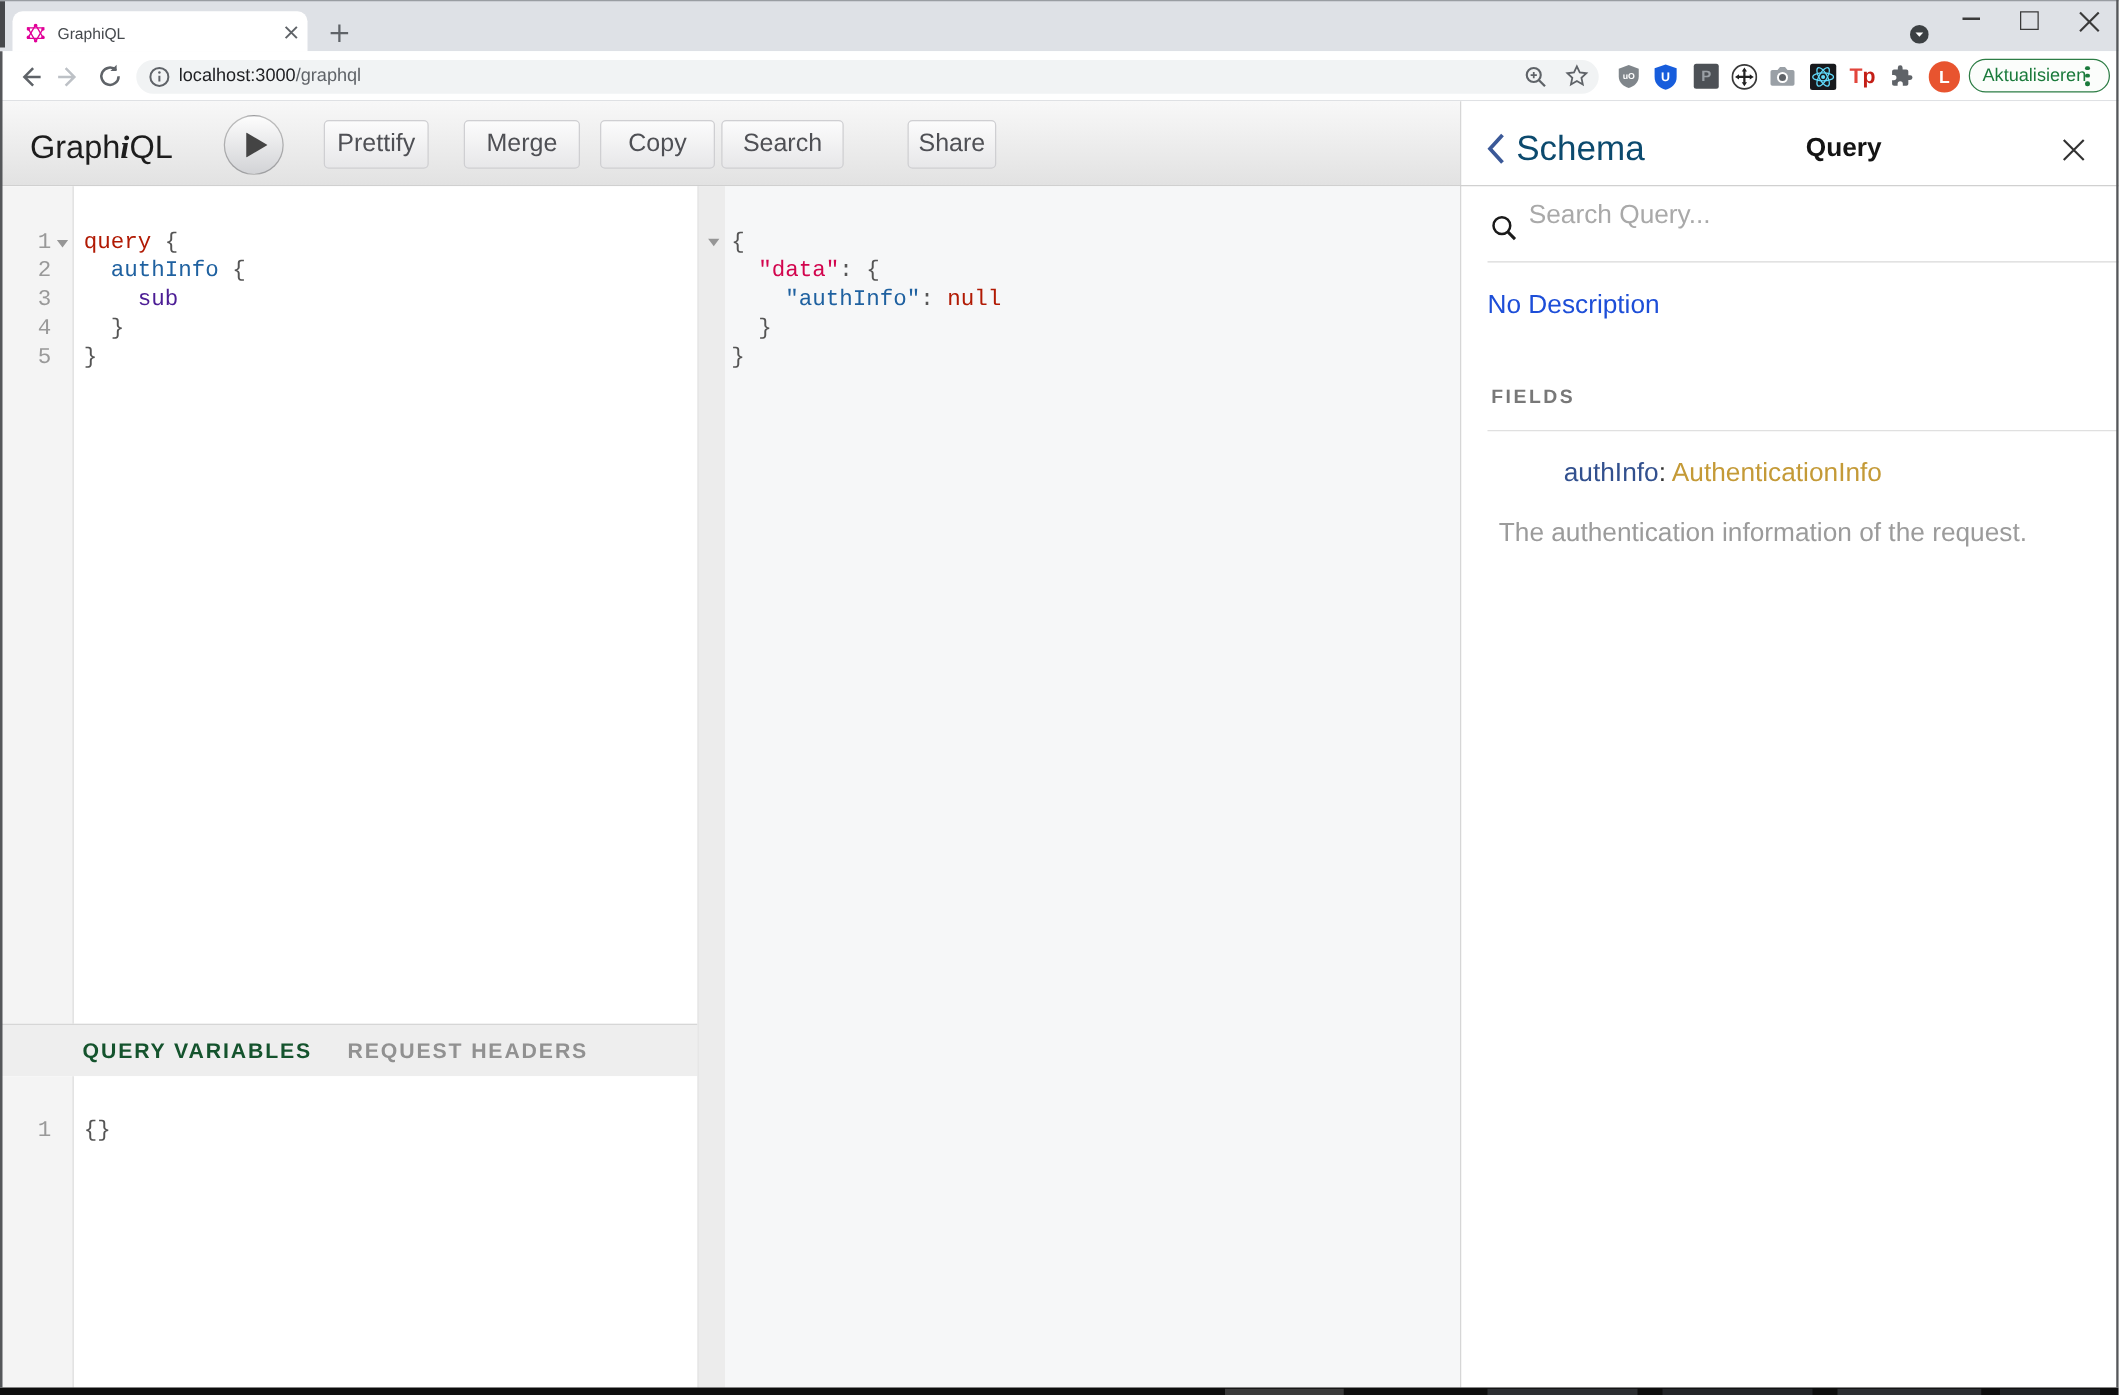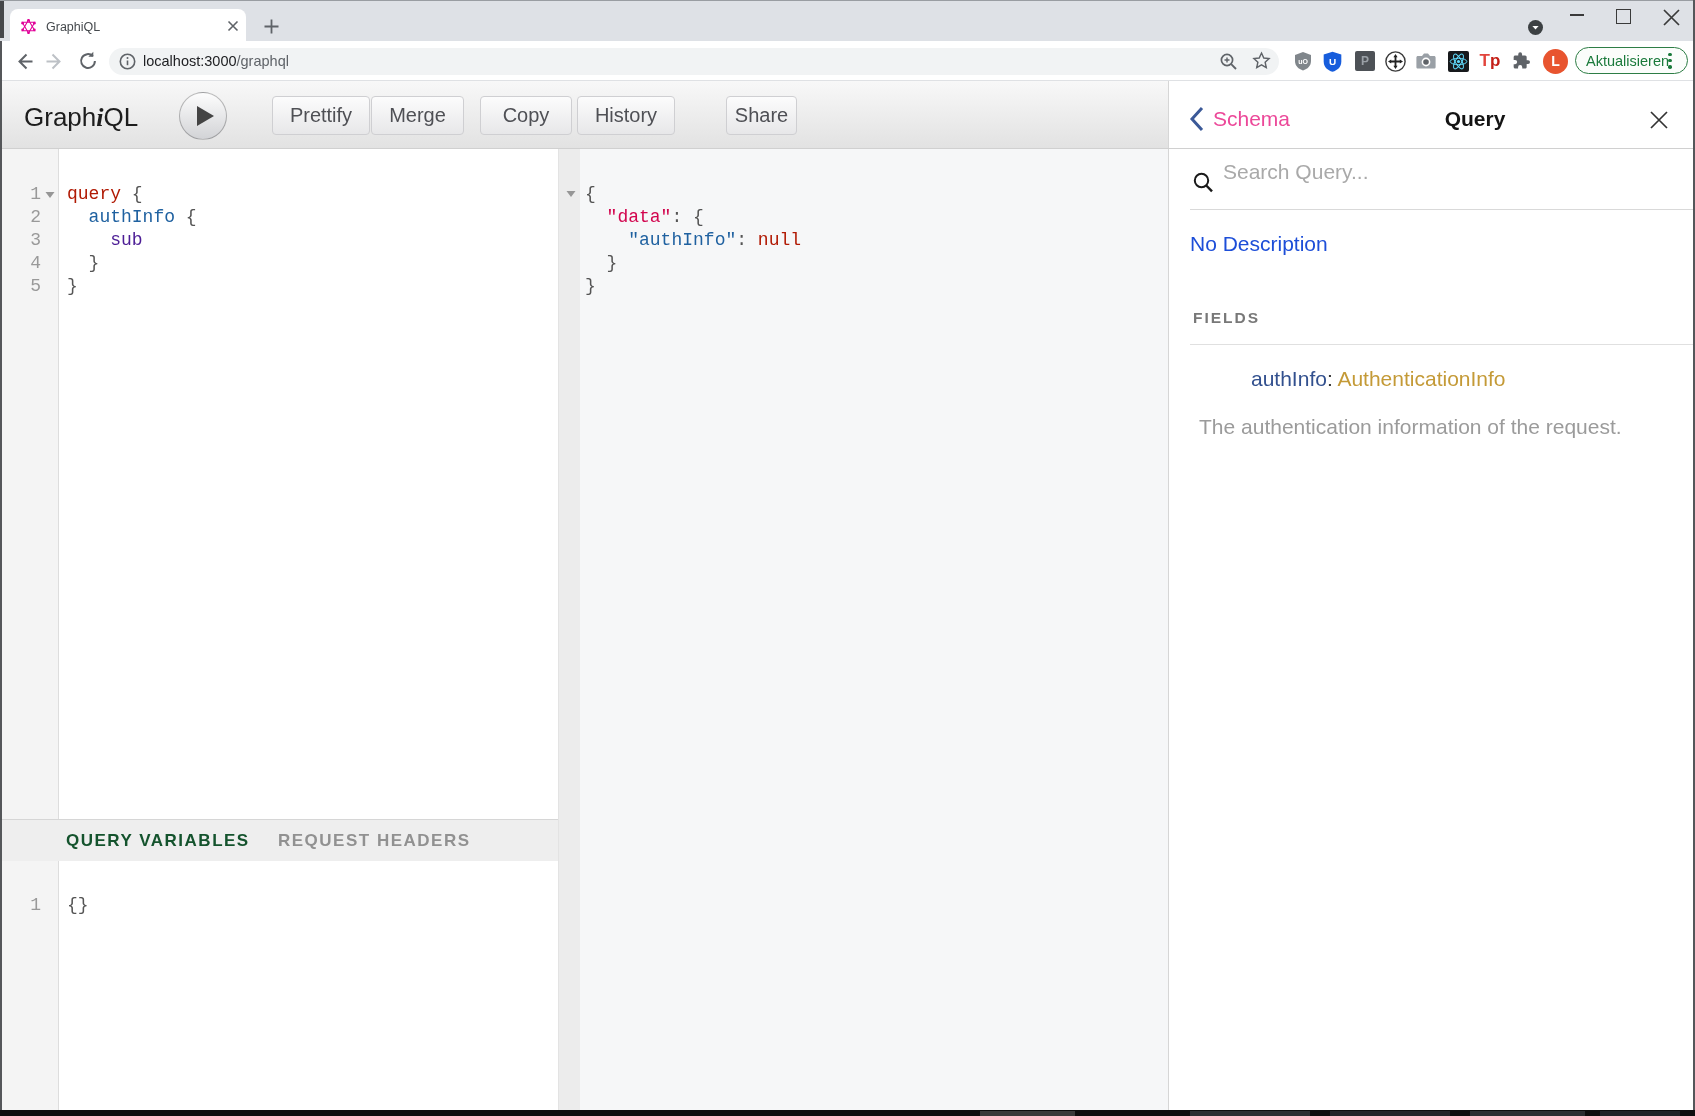--- a/index.html
+++ b/index.html
@@ -141,24 +141,24 @@
 <div class="abs" style="left:179px;top:92px;width:48px;height:48px;border-radius:50%;background:linear-gradient(#fdfdfd,#d2d3d6);border:1px solid rgba(0,0,0,0.25);"></div>
 <svg class="abs" style="left:196px;top:106px;" width="18" height="20" viewBox="0 0 18 20">
   <path d="M1 0 L18 10 L1 20 Z" fill="#444"></path>
 </svg>
 
 <style>
   .tbtn { position:absolute; top:96px; height:39px; border-radius:4px; border:1px solid #cfcfd2;
           background:linear-gradient(#fcfcfc,#e7e7e9); color:#4f5055; font-size:20px;
           text-align:center; line-height:37px; }
 </style>
-<div class="tbtn" style="left:272px;width:98px;">Prettify</div>
+<div class="tbtn" style="left:259px;width:84px;">Prettify</div>
 <div class="tbtn" style="left:371px;width:93px;">Merge</div>
 <div class="tbtn" style="left:480px;width:92px;">Copy</div>
-<div class="tbtn" style="left:577px;width:98px;">History</div>
+<div class="tbtn" style="left:577px;width:98px;">Search</div>
 <div class="tbtn" style="left:726px;width:71px;">Share</div>
 
 <div class="abs" style="left:0;top:149px;width:558px;height:670px;background:#fff;"></div>
 
 <div class="abs" style="left:0;top:149px;width:59px;height:670px;background:#f4f4f4;border-right:1px solid #ddd;"></div>
 
 <div class="code" style="left:0;top:183px;width:41px;text-align:right;color:#999;">1
 2
 3
 4
@@ -194,21 +194,21 @@
     <span style="color:#1f61a0;">"authInfo"</span>: <span style="color:#b11a04;">null</span>
   }
 }</div>
 
 <div class="abs" style="left:1168px;top:81px;width:527px;height:1029px;background:#fff;border-left:1px solid #d6d6d6;"></div>
 
 <div class="abs" style="left:1168px;top:81px;width:527px;height:68px;border-bottom:1px solid #d0d0d0;"></div>
 <svg class="abs" style="left:1189px;top:106px;" width="15" height="26" viewBox="0 0 15 26">
   <path d="M13 2 L3 13 L13 24" stroke="#3b5998" stroke-width="3" fill="none"></path>
 </svg>
-<div class="abs" style="left:1213px;top:107px;font-size:21px;line-height:24px;color:#ec4899;">Schema</div>
+<div class="abs" style="left:1213px;top:107px;font-size:28px;line-height:24px;color:#0c4a6e;">Schema</div>
 <div class="abs" style="left:1350px;top:107px;width:250px;text-align:center;font-size:21px;line-height:24px;font-weight:bold;color:#141414;">Query</div>
 <svg class="abs" style="left:1650px;top:111px;" width="18" height="18" viewBox="0 0 18 18">
   <path d="M1 1 L17 17 M17 1 L1 17" stroke="#333" stroke-width="1.7"></path>
 </svg>
 
 <svg class="abs" style="left:1192px;top:172px;" width="23" height="23" viewBox="0 0 23 23">
   <circle cx="9.5" cy="8.5" r="6.7" stroke="#1a1a1a" stroke-width="2" fill="none"></circle>
   <path d="M14.3 13.5 L20 19.3" stroke="#1a1a1a" stroke-width="2.4"></path>
 </svg>
 <div class="abs" style="left:1223px;top:160px;font-size:21px;line-height:24px;color:#a9a9a9;">Search Query...</div>

